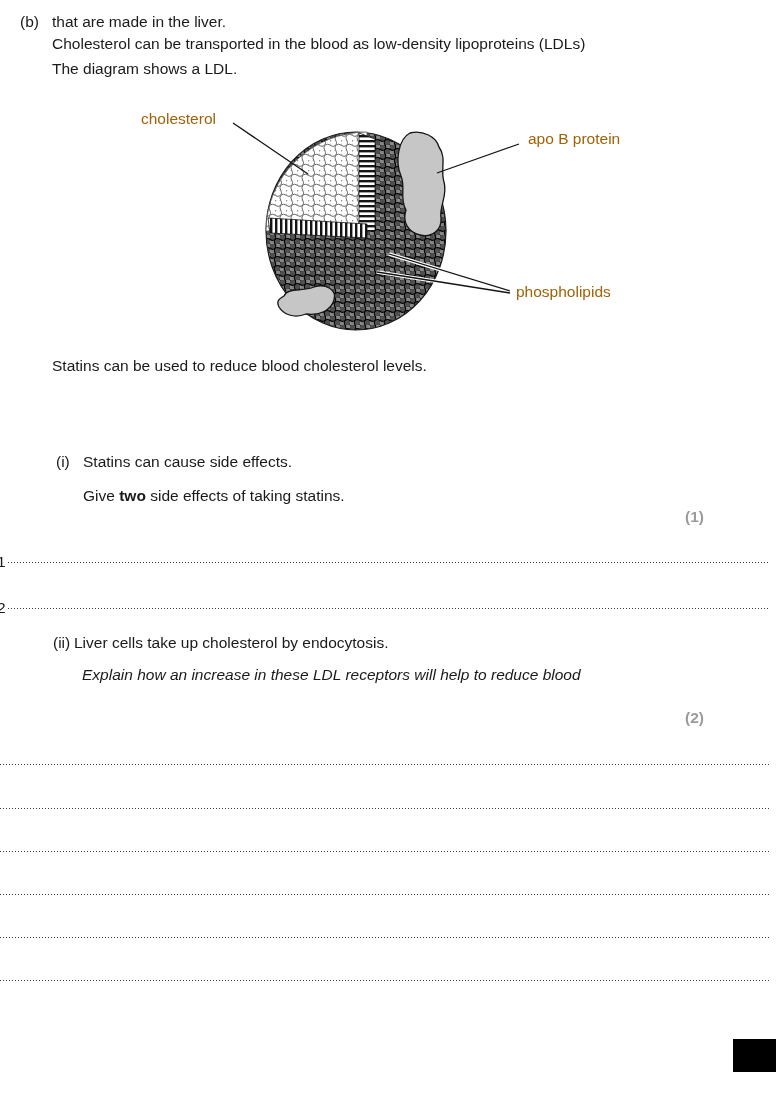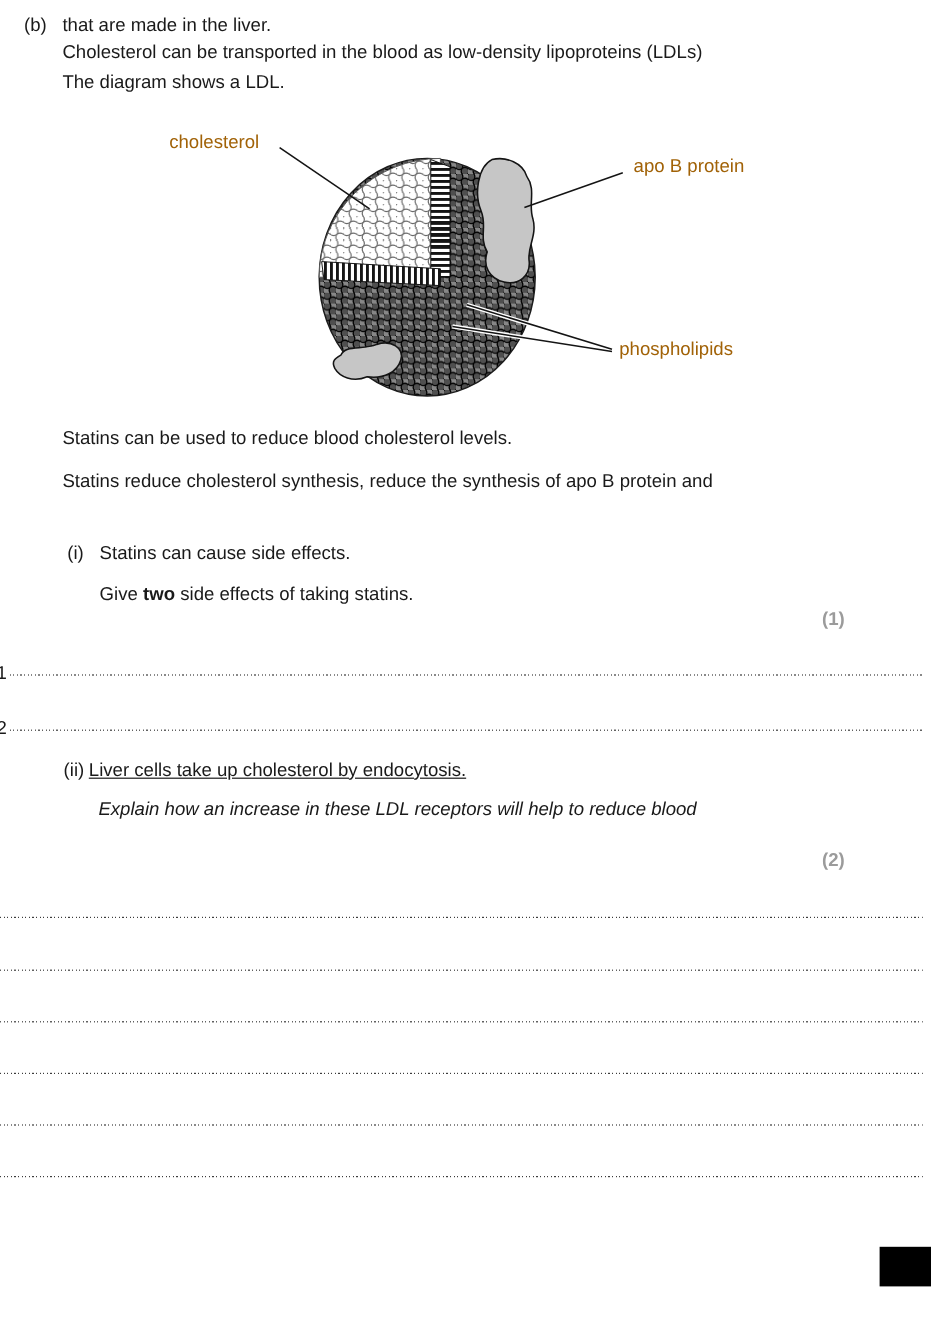--- a/index.html
+++ b/index.html
@@ -75,39 +75,38 @@
   </svg>
 
   <span class="diagram-label" style="left:141px;top:8px;">cholesterol</span>
   <span class="diagram-label" style="left:528px;top:28px;">apo B protein</span>
   <span class="diagram-label" style="left:516px;top:181px;text-align:right;">phospholipids</span>
 </div>
 
 <div class="abs nowrap" style="left:52px;top:355px;">Statins can be used to reduce blood cholesterol levels.</div>
 
 <div class="abs" style="left:52px;top:391px;">
-  <div class="nowrap">Statins reduce cholesterol synthesis, reduce the synthesis of apo B protein and</div>
 </div>
 
 <div class="abs" style="left:56px;top:451px;width:660px;">
   <span class="hang-label">(i)</span>
   <div class="nowrap" style="margin-left:27px;">Statins can cause side effects.</div>
 </div>
 
 <div class="abs nowrap" style="left:83px;top:485px;"><span>Give </span><b>two</b><span> side effects of taking statins.</span></div>
 
 <div class="abs marks" style="left:685px;top:506px;">(1)</div>
 
 <span class="ansnum" style="left:-3px;top:551px;">1</span>
 <div class="abs dotline" style="left:8px;top:562px;width:761px;"></div>
 
 <span class="ansnum" style="left:-3px;top:597px;">2</span>
 <div class="abs dotline" style="left:8px;top:608px;width:761px;"></div>
 
-<div class="abs" style="left:53px;top:632px;width:680px;text-decoration:underline;">
+<div class="abs" style="left:53px;top:632px;width:680px;">
   <span class="hang-label">(ii)</span>
   <div class="nowrap" style="margin-left:21px;">Liver cells take up cholesterol by endocytosis.</div>
 </div>
 
 <div class="abs" style="left:82px;top:664px;font-style:italic;">
   <div class="nowrap">Explain how an increase in these LDL receptors will help to reduce blood</div>
 </div>
 
 <div class="abs marks" style="left:685px;top:707px;">(2)</div>
 

